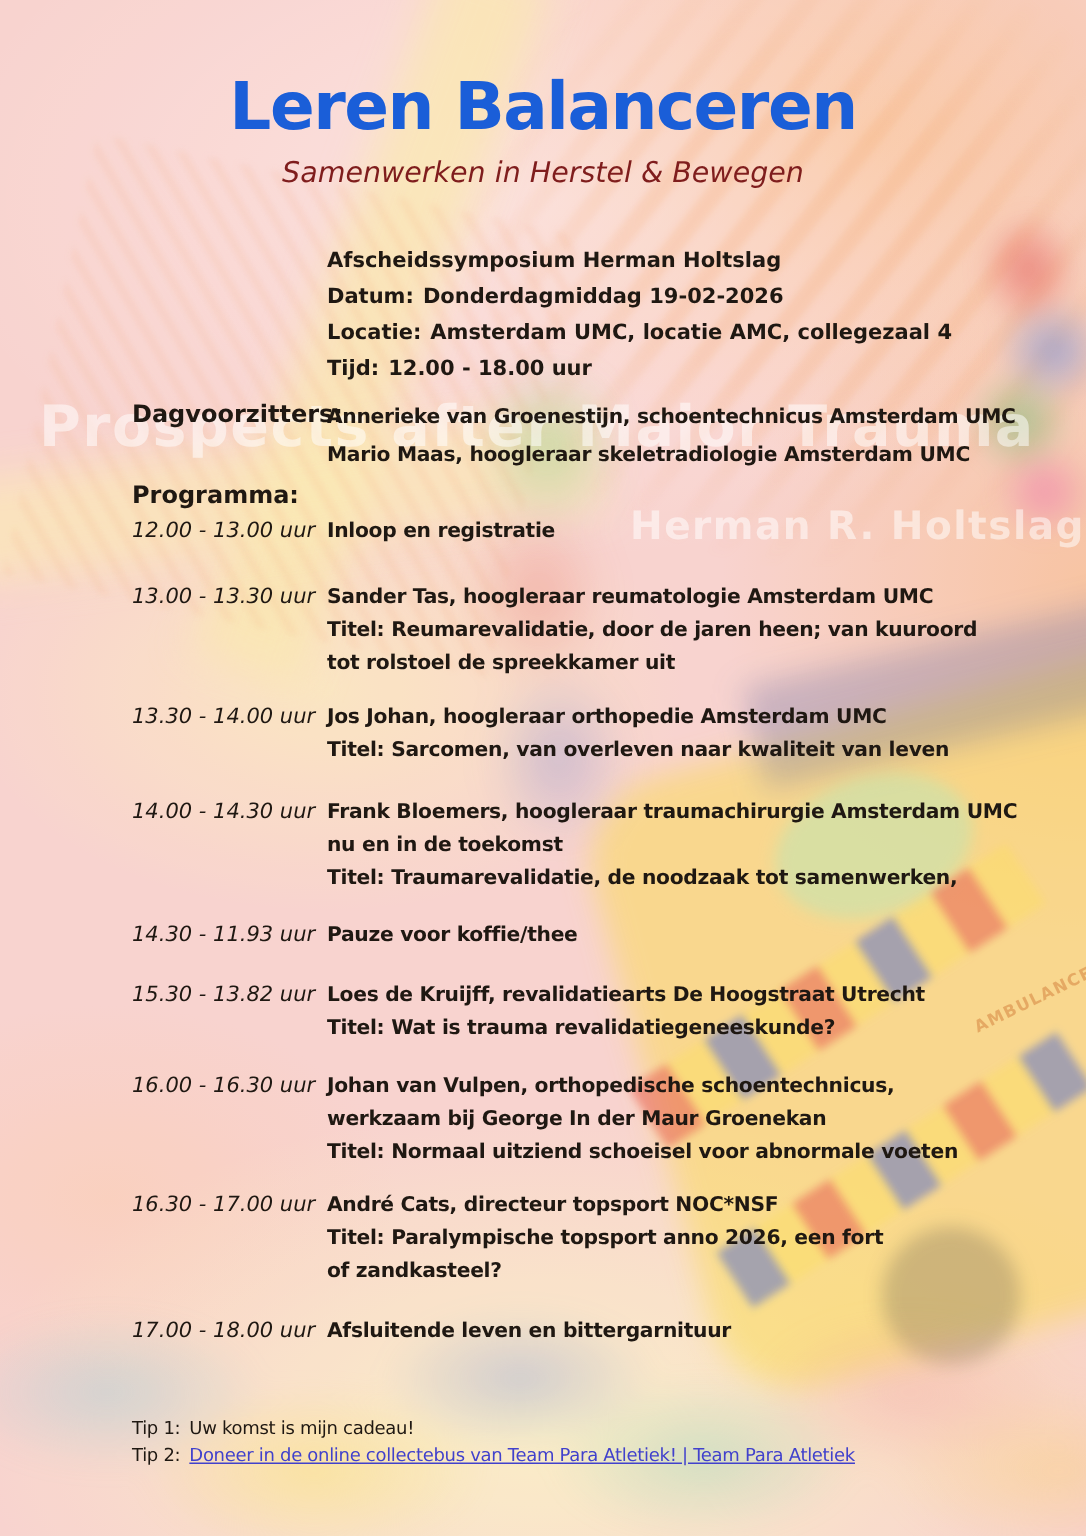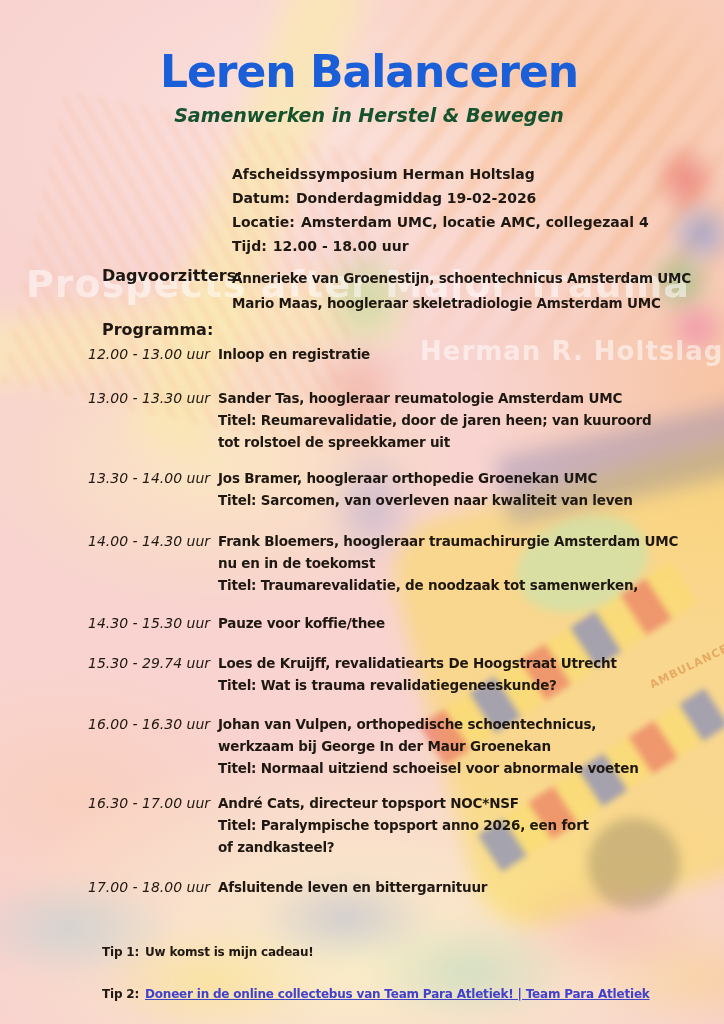--- a/index.html
+++ b/index.html
@@ -64,35 +64,35 @@
       radial-gradient(18% 40% at 82% 40%, rgba(240,130,150,.30) 0%, rgba(240,130,150,0) 75%),
       radial-gradient(20% 44% at 95% 70%, rgba(250,200,90,.40) 0%, rgba(250,200,90,0) 75%);}
   .amb-lettering{left:646px;top:660px;transform:rotate(-26deg);
     font-size:11px;font-weight:bold;letter-spacing:1px;color:rgba(210,120,40,.6);white-space:nowrap;}
   .wash{position:absolute;inset:0;z-index:0;background:rgba(255,246,240,.15);}
   
   .wm{position:absolute;z-index:1;color:rgba(255,255,255,.52);white-space:nowrap;}
   .wm-title{left:26px;top:262px;font-size:38px;font-weight:bold;letter-spacing:1px;}
   .wm-author{left:420px;top:336px;font-size:26px;font-weight:600;letter-spacing:1px;}
   
-  .abs{position:absolute;z-index:2;padding-left:14px;}
+  .abs{position:absolute;z-index:2;}
   .title{left:0;right:0;top:46px;text-align:center;
     font-size:44px;font-weight:bold;letter-spacing:-1px;color:#1a5ed8;}
   .subtitle{left:0;right:0;top:104px;text-align:center;
-    font-size:19px;font-weight:700;font-style:italic;color:#14532d;}
+    font-size:19px;font-weight:400;font-style:italic;color:#7f1d1d;}
   .details{left:218px;top:162px;font-size:14px;font-weight:bold;line-height:24px;white-space:nowrap;}
   .sp{margin-right:6px;}
   .col-label{left:88px;font-size:16px;font-weight:bold;white-space:nowrap;}
   .chairs-lines{left:218px;top:266px;font-size:13.5px;font-weight:bold;letter-spacing:-.2px;line-height:25px;white-space:nowrap;}
   .prow{left:88px;right:0;}
   .ptime{position:absolute;left:0;top:0;width:130px;
     font-size:14px;font-style:italic;font-weight:500;line-height:22px;white-space:nowrap;}
   .plines{position:absolute;left:130px;top:0;
     font-size:13.5px;font-weight:bold;letter-spacing:-.2px;line-height:22px;white-space:nowrap;}
-  .tip{left:88px;font-size:12px;font-weight:bold;letter-spacing:-.2px;line-height:17px;white-space:nowrap;}
+  .tip{left:88px;font-size:12px;font-weight:normal;letter-spacing:-.2px;line-height:17px;white-space:nowrap;}
   .tiplbl{margin-right:6px;}
   .tiplink{color:#4141cc;text-decoration:underline;}
 </style>
 </head>
 <body>
 
 <div class="page">
 
   <div class="bg"></div>
   <div class="deco cream-bar-a"></div>
@@ -142,40 +142,40 @@
     <div class="ptime">13.00 - 13.30 uur</div>
     <div class="plines">
         <div>Sander Tas, hoogleraar reumatologie Amsterdam UMC</div>
         <div>Titel: Reumarevalidatie, door de jaren heen; van kuuroord</div>
         <div>tot rolstoel de spreekkamer uit</div>
       </div>
   </div>
   <div class="abs prow" style="top:467px">
     <div class="ptime">13.30 - 14.00 uur</div>
     <div class="plines">
-        <div>Jos Bramer, hoogleraar orthopedie Groenekan UMC</div>
+        <div>Jos Johan, hoogleraar orthopedie Amsterdam UMC</div>
         <div>Titel: Sarcomen, van overleven naar kwaliteit van leven</div>
       </div>
   </div>
   <div class="abs prow" style="top:530px">
     <div class="ptime">14.00 - 14.30 uur</div>
     <div class="plines">
         <div>Frank Bloemers, hoogleraar traumachirurgie Amsterdam UMC</div>
         <div>nu en in de toekomst</div>
         <div>Titel: Traumarevalidatie, de noodzaak tot samenwerken,</div>
       </div>
   </div>
   <div class="abs prow" style="top:612px">
-    <div class="ptime">14.30 - 15.30 uur</div>
+    <div class="ptime">14.30 - 11.93 uur</div>
     <div class="plines">
         <div>Pauze voor koffie/thee</div>
       </div>
   </div>
   <div class="abs prow" style="top:652px">
-    <div class="ptime">15.30 - 29.74 uur</div>
+    <div class="ptime">15.30 - 13.82 uur</div>
     <div class="plines">
         <div>Loes de Kruijff, revalidatiearts De Hoogstraat Utrecht</div>
         <div>Titel: Wat is trauma revalidatiegeneeskunde?</div>
       </div>
   </div>
   <div class="abs prow" style="top:713px">
     <div class="ptime">16.00 - 16.30 uur</div>
     <div class="plines">
         <div>Johan van Vulpen, orthopedische schoentechnicus,</div>
         <div>werkzaam bij George In der Maur Groenekan</div>
@@ -193,17 +193,17 @@
   <div class="abs prow" style="top:876px">
     <div class="ptime">17.00 - 18.00 uur</div>
     <div class="plines">
         <div>Afsluitende leven en bittergarnituur</div>
       </div>
   </div>
 
   <div class="abs tip" style="top:944px">
     <span class="tiplbl">Tip 1:</span><span>Uw komst is mijn cadeau!</span>
   </div>
-  <div class="abs tip" style="top:986px">
+  <div class="abs tip" style="top:962px">
     <span class="tiplbl">Tip 2:</span><a class="tiplink" href="#">Doneer in de online collectebus van Team Para Atletiek! | Team Para Atletiek</a>
   </div>
 
 </div>
 
 </body></html>

